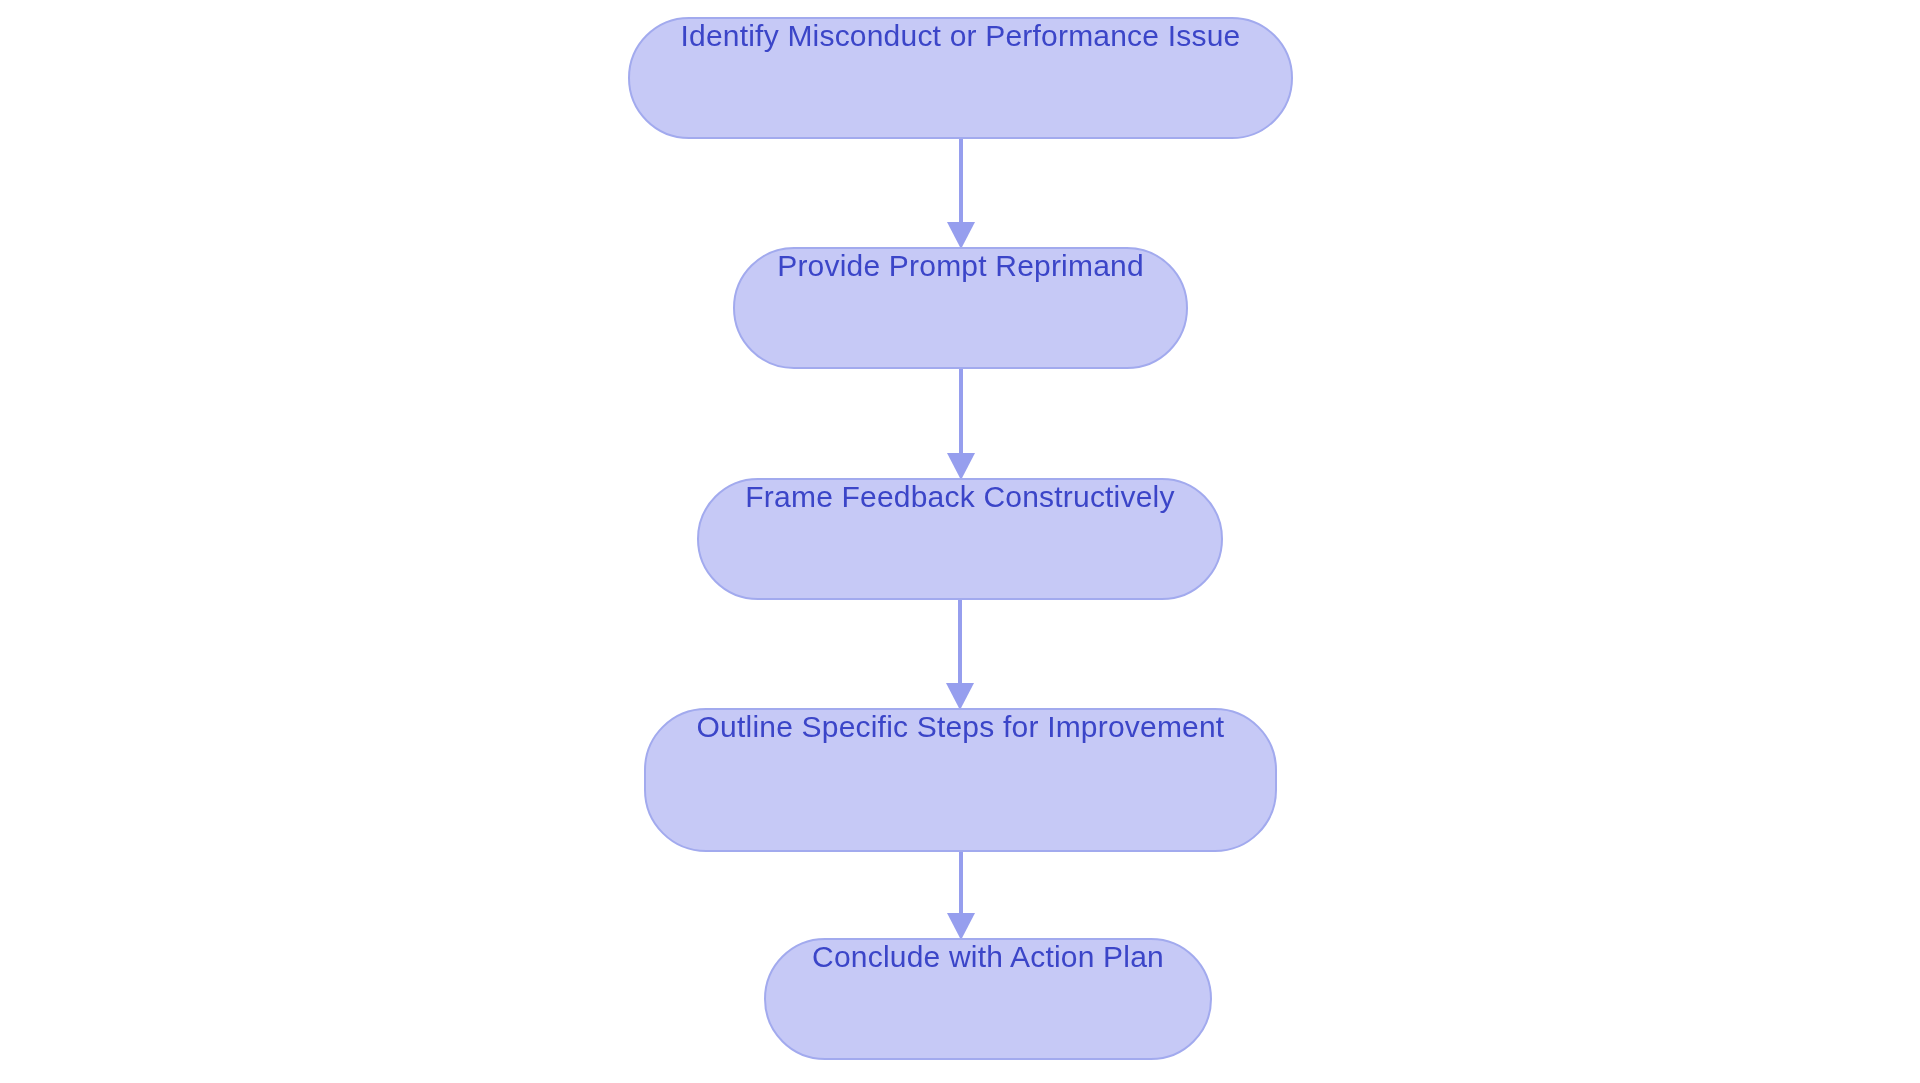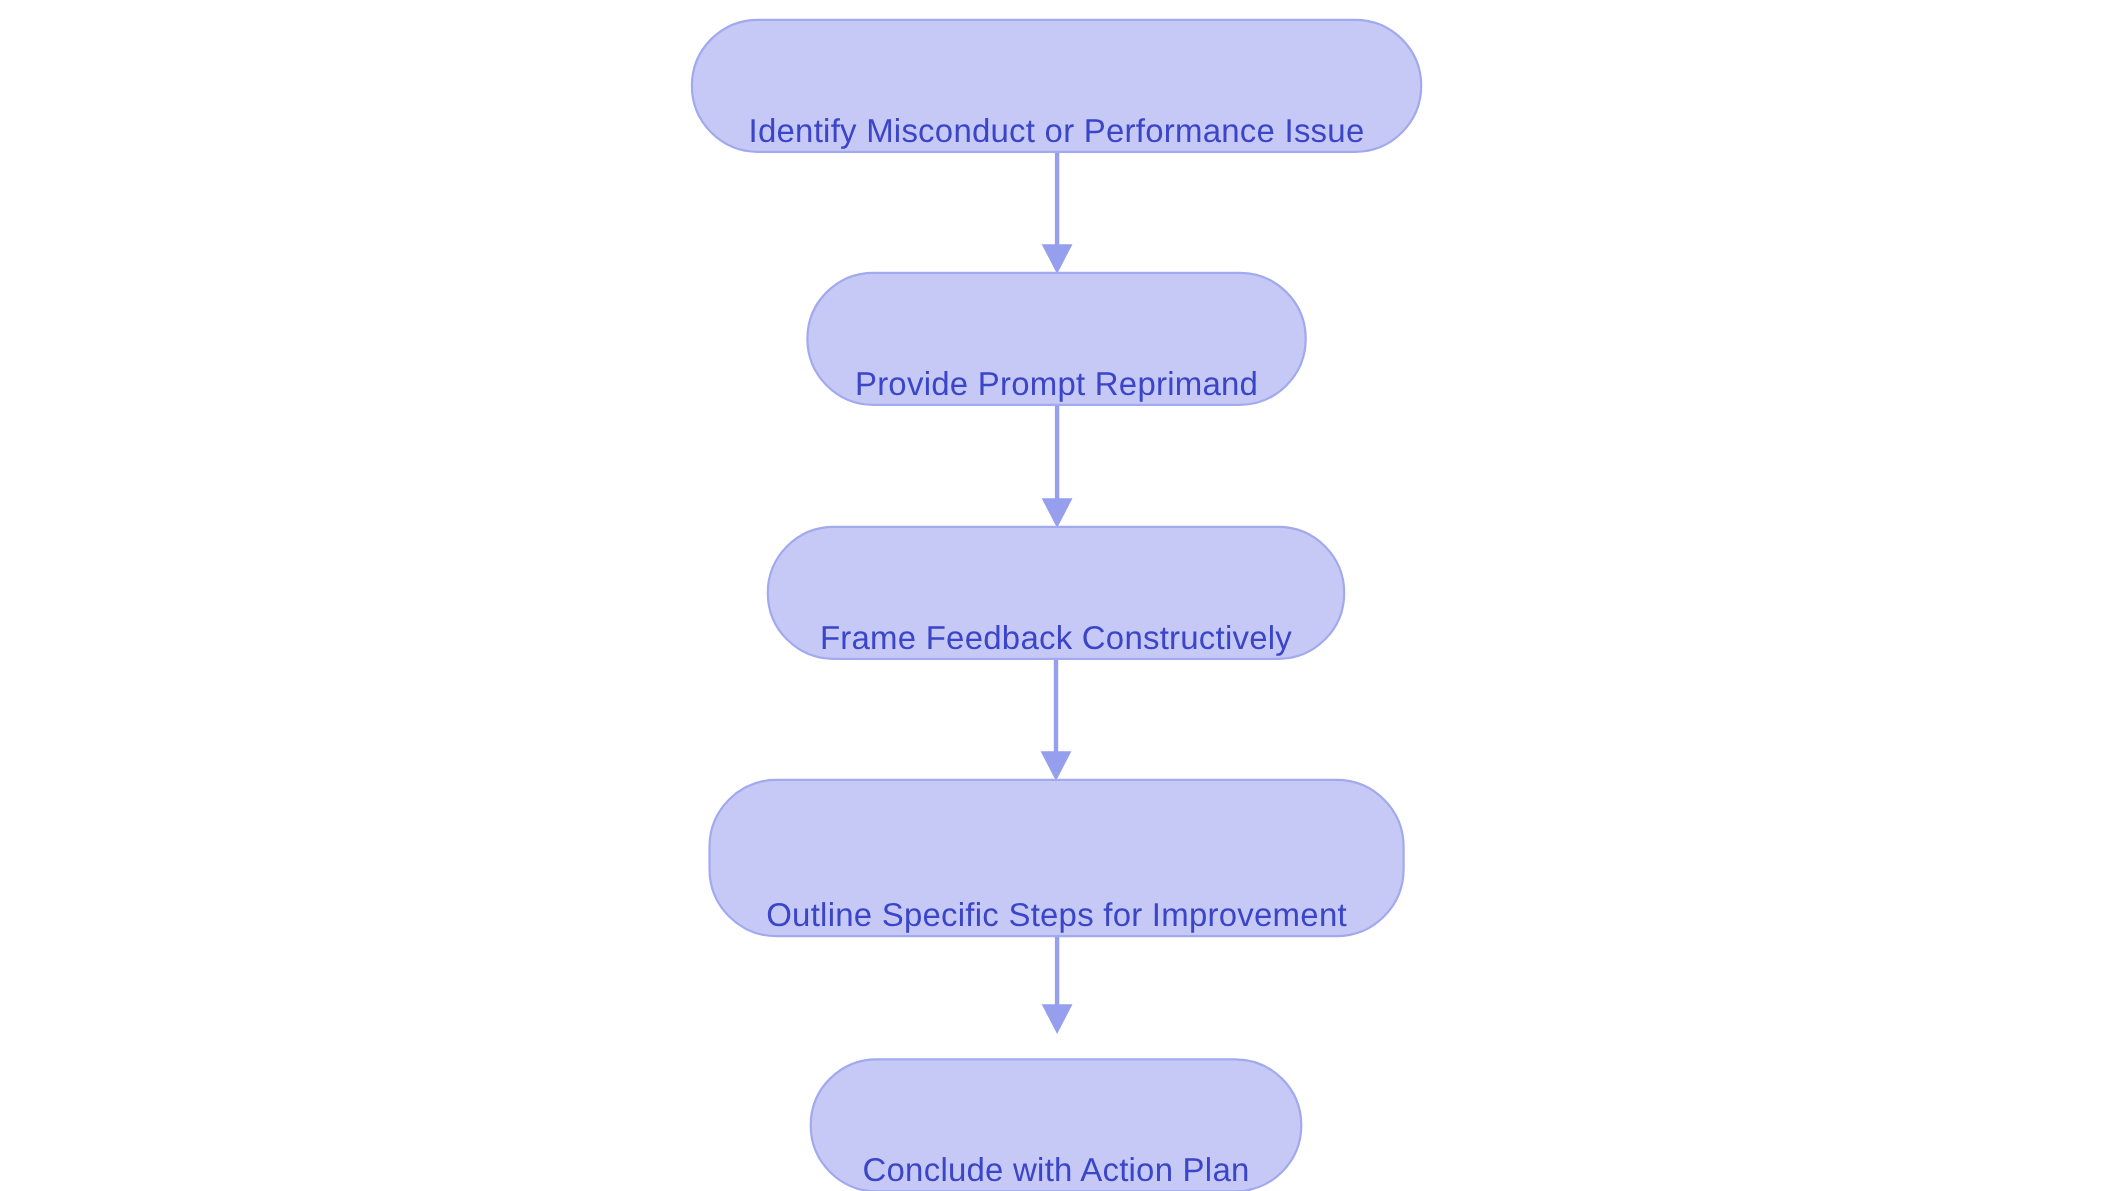--- a/index.html
+++ b/index.html
@@ -12,21 +12,21 @@
     width: 1920px;
     height: 1083px;
     background: #ffffff;
     overflow: hidden;
     font-family: "Liberation Sans", sans-serif;
   }
   .flow-node {
     position: absolute;
     box-sizing: border-box;
     display: flex;
-    align-items: flex-end;
+    align-items: flex-start;
     justify-content: center;
     border-radius: 62px;
     border: 2px solid var(--node-border, #a2aaee);
     background: var(--node-fill, #c6c9f6);
     z-index: 2;
   }
   .flow-node .node-label {
     color: var(--node-text, #3b45c8);
     font-size: 30px;
     font-weight: 400;
@@ -60,21 +60,21 @@
     </div>
     <div class="flow-node" style="left: 697px; top: 478px; width: 526px; height: 122px;">
       <span class="node-label">Frame Feedback Constructively</span>
     </div>
     <div class="flow-node" style="left: 733px; top: 247px; width: 455px; height: 122px;">
       <span class="node-label">Provide Prompt Reprimand</span>
     </div>
     <div class="flow-node" style="left: 644px; top: 708px; width: 633px; height: 144px;">
       <span class="node-label">Outline Specific Steps for Improvement</span>
     </div>
-    <div class="flow-node" style="left: 736px; top: 938px; width: 448px; height: 122px; margin-top: 24px;">
+    <div class="flow-node" style="left: 764px; top: 938px; width: 448px; height: 122px;">
       <span class="node-label">Conclude with Action Plan</span>
     </div>
     <div>
       <div class="connector-line" style="left: 958.5px; top: 138px; height: 86px;"></div>
       <div class="connector-head" style="left: 946.5px; top: 222px;"></div>
     </div>
     <div>
       <div class="connector-line" style="left: 958.5px; top: 368px; height: 87px;"></div>
       <div class="connector-head" style="left: 946.5px; top: 453px;"></div>
     </div>

